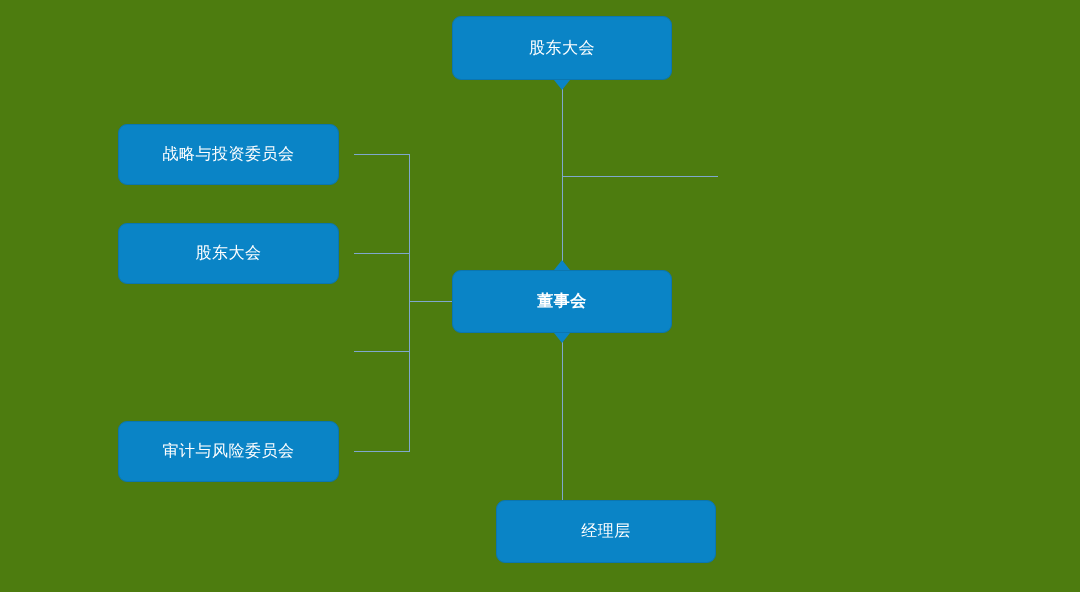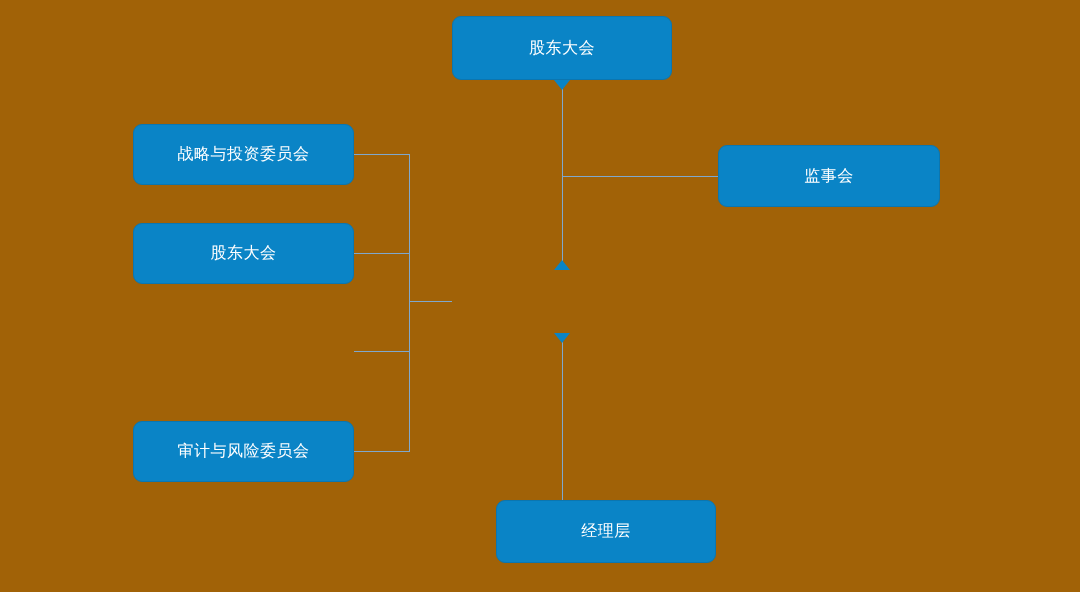--- a/index.html
+++ b/index.html
@@ -5,21 +5,21 @@
   html, body {
     margin: 0;
     padding: 0;
     background: #ffffff;
     font-family: "Liberation Sans", "DejaVu Sans", sans-serif;
   }
   .canvas {
     position: relative;
     width: 1080px;
     height: 592px;
-    background: #a16207;
+    background: #4d7c0f;
     overflow: hidden;
   }
   .node {
     position: absolute;
     background: var(--node_fill, #0a84c6);
     border: 1px solid var(--node_border, #0b76b0);
     border-radius: 9px;
     color: var(--node_text, #ffffff);
     display: flex;
     align-items: center;
@@ -29,21 +29,21 @@
     box-sizing: border-box;
     text-align: center;
   }
   .node.bold { font-weight: bold; }
 
   
   .n-shareholders { left: 452px; top: 16px;  width: 220px; height: 64px; }
   .n-supervisory  { left: 718px; top: 145px; width: 222px; height: 62px; }
   .n-board        { left: 452px; top: 270px; width: 220px; height: 63px; }
   .n-management   { left: 452px; top: 500px; width: 220px; height: 63px; margin-left: 44px; }
-  .n-committee    { left: 133px; width: 221px; height: 61px; }
+  .n-committee    { left: 118px; width: 221px; height: 61px; }
   .n-c1 { top: 124px; }
   .n-c2 { top: 223px; }
   .n-c3 { top: 321px; }
   .n-c4 { top: 421px; }
 
   
   .line {
     position: absolute;
     background: var(--connector, #7fa8cd);
   }
@@ -87,24 +87,24 @@
   <div class="line l-h-bus-board"></div>
 
   <div class="tri down t-shareholders-bottom"></div>
   <div class="tri up   t-board-top"></div>
   <div class="tri down t-board-bottom"></div>
 
   <div class="node n-shareholders">
     <span>股东大会</span>
   </div>
 
-  <div class="node n-supervisory">
-    <span>监事会</span>
+
+  <div class="node bold n-board">
+    <span>董事会</span>
   </div>
-
 
   <div class="node n-management">
     <span>经理层</span>
   </div>
 
   <div class="node n-committee n-c1">
     <span>战略与投资委员会</span>
   </div>
 
   <div class="node n-committee n-c2">

